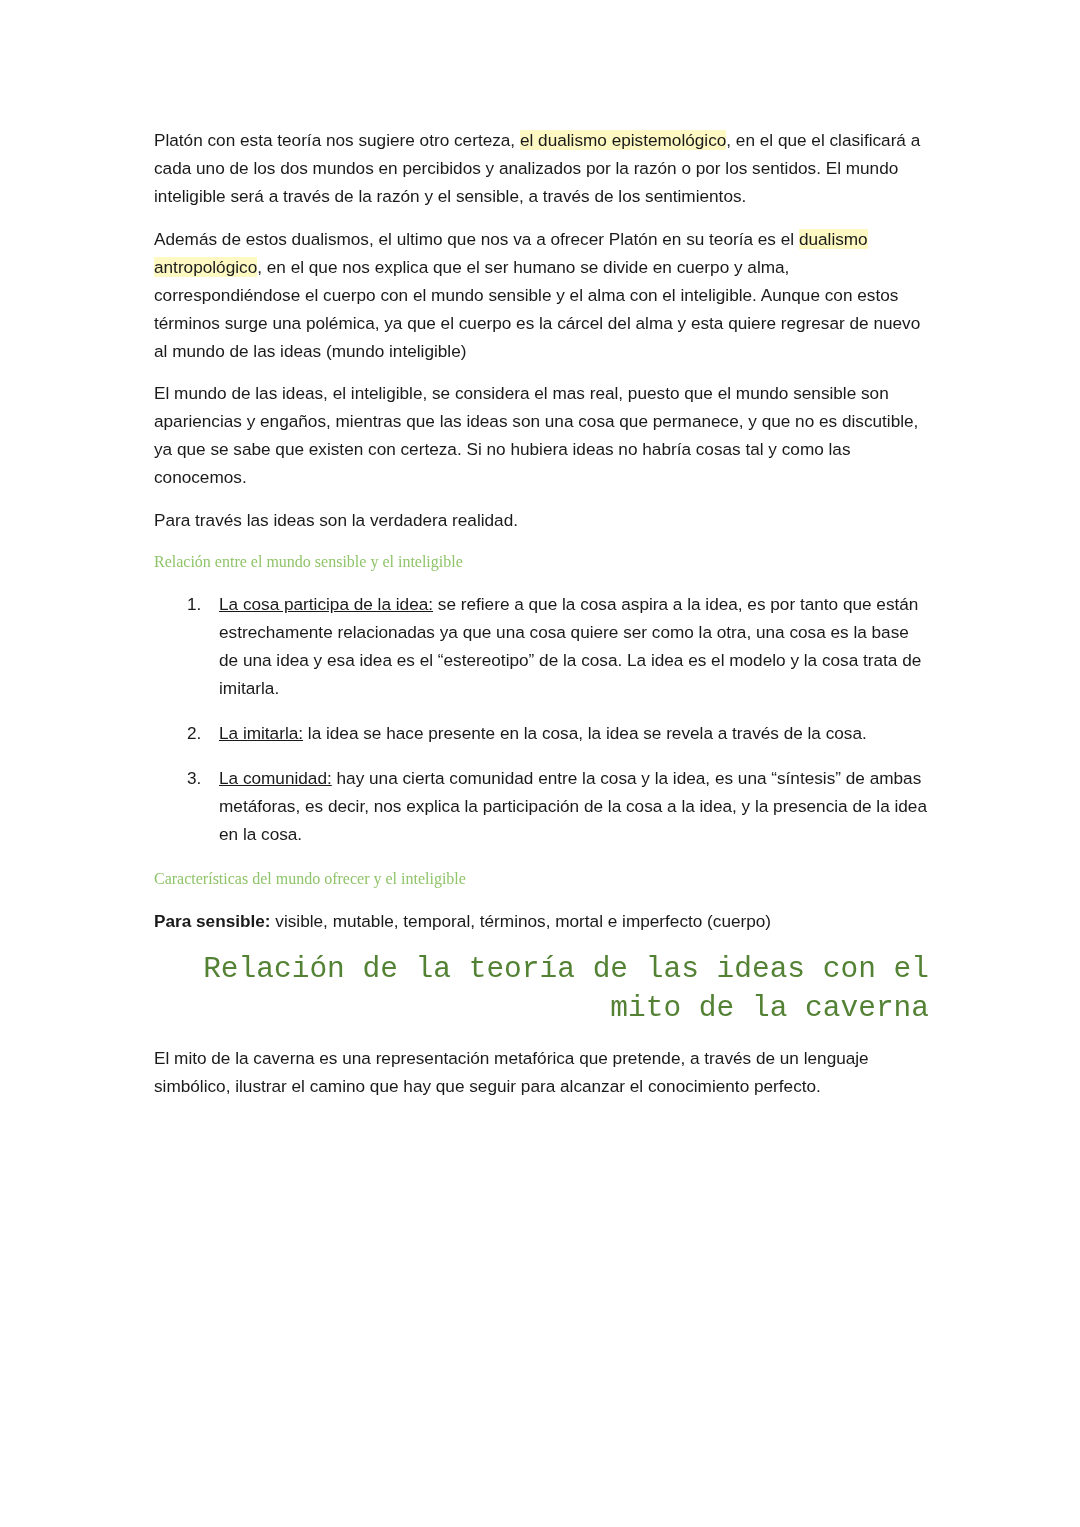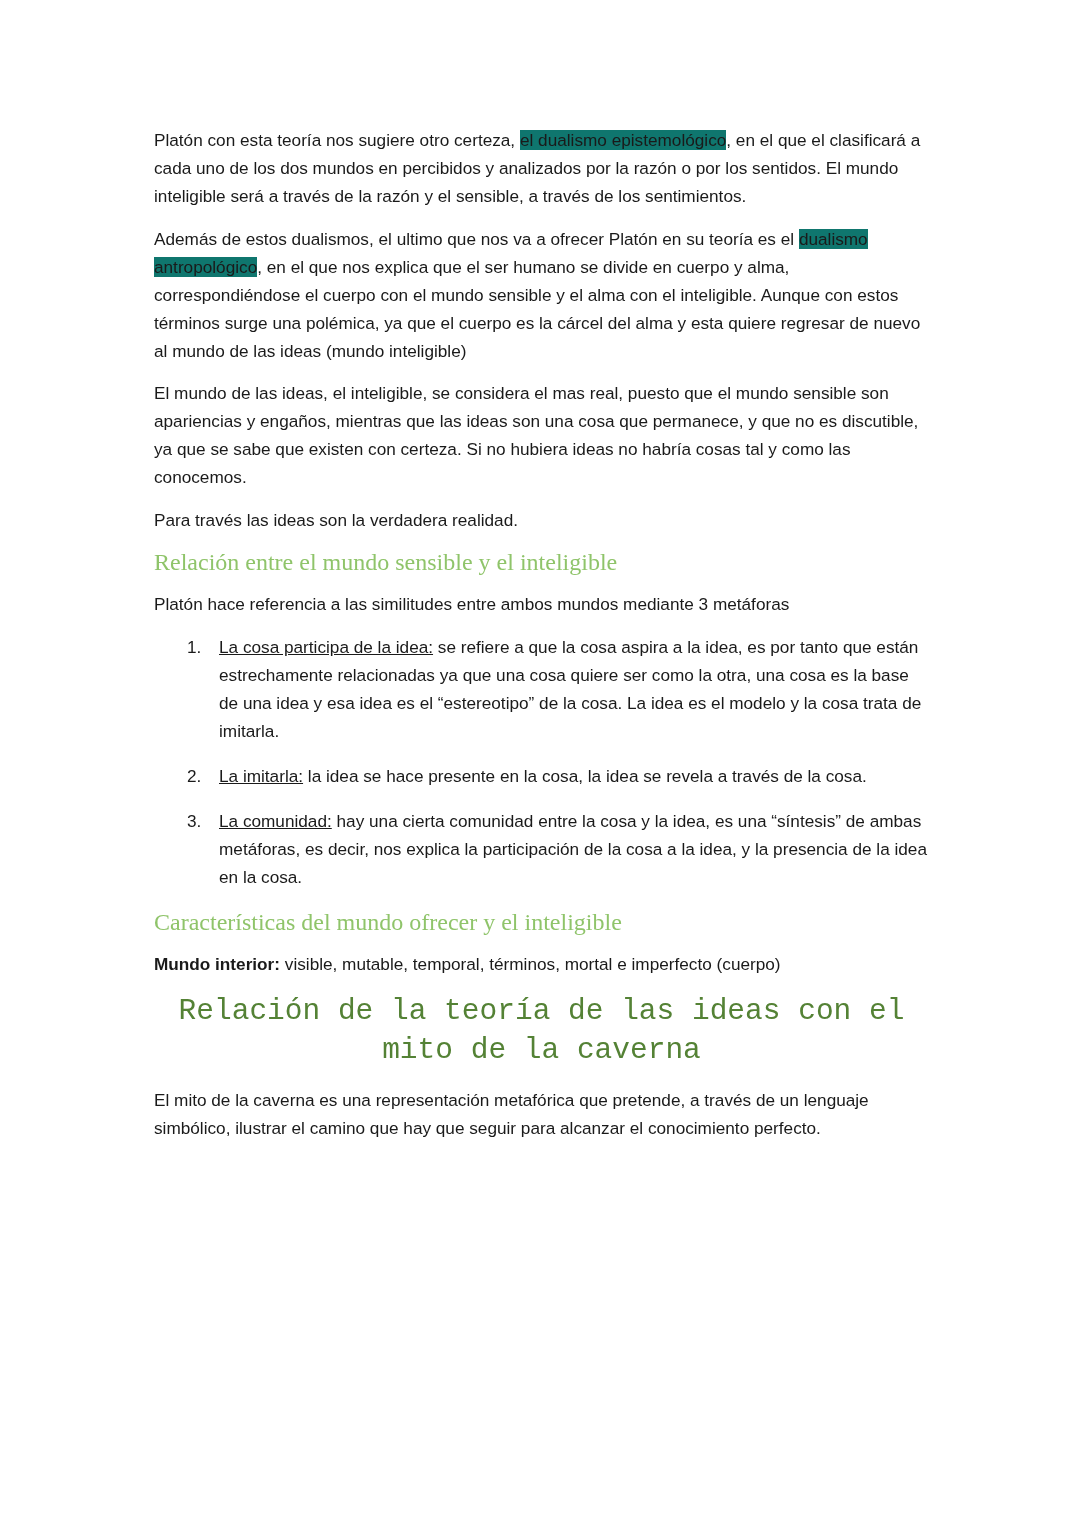--- a/index.html
+++ b/index.html
@@ -3,58 +3,57 @@
 <meta charset="utf-8">
 <style>
   html, body { margin: 0; padding: 0; background: #ffffff; }
   body { width: 1080px; height: 1527px; position: relative; overflow: hidden; }
   .page {
     position: absolute; left: 154px; top: 126px; width: 775px;
     font-family: "Liberation Sans", "DejaVu Sans", sans-serif;
     font-size: 17.2px; color: #1a1a1a; line-height: 28px;
   }
   p { margin: 0 0 14.5px 0; }
-  .hl { background: #0f766e; }
+  .hl { background: #fef9c3; }
   .h2 {
     font-family: "Liberation Serif", "DejaVu Serif", serif;
-    color: #8fc46a; font-size: 24px; line-height: 28px;
+    color: #8fc46a; font-size: 16px; line-height: 28px;
     margin: 0 0 14px 0; font-weight: normal;
   }
   .h1 {
     font-family: "Liberation Mono", "DejaVu Sans Mono", monospace;
     color: #548235; font-size: 29.5px; line-height: 39px;
-    text-align: center; margin: 10px 0 16px 0; font-weight: normal;
+    text-align: right; margin: 10px 0 16px 0; font-weight: normal;
   }
   ol { margin: 0 0 10px 0; padding: 0; list-style: none; }
   ol li { position: relative; padding-left: 65px; margin-bottom: 17px; }
   ol li .num { position: absolute; left: 33px; top: 0; }
   .u { text-decoration: underline; }
   b { font-weight: bold; }
 </style>
 </head>
 <body>
 
 <div class="page">
 
   <p><span>Platón con esta teoría nos sugiere otro certeza, </span><span class="hl">el dualismo epistemológico</span><span>, en el que el clasificará a cada uno de los dos mundos en percibidos y analizados por la razón o por los sentidos. El mundo inteligible será a través de la razón y el sensible, a través de los sentimientos.</span></p>
 
   <p><span>Además de estos dualismos, el ultimo que nos va a ofrecer Platón en su teoría es el </span><span class="hl">dualismo antropológico</span><span>, en el que nos explica que el ser humano se divide en cuerpo y alma, correspondiéndose el cuerpo con el mundo sensible y el alma con el inteligible. Aunque con estos términos surge una polémica, ya que el cuerpo es la cárcel del alma y esta quiere regresar de nuevo al mundo de las ideas (mundo inteligible)</span></p>
 
   <p>El mundo de las ideas, el inteligible, se considera el mas real, puesto que el mundo sensible son apariencias y engaños, mientras que las ideas son una cosa que permanece, y que no es discutible, ya que se sabe que existen con certeza. Si no hubiera ideas no habría cosas tal y como las conocemos.</p>
   <p>Para través las ideas son la verdadera realidad.</p>
 
   <h2 class="h2">Relación entre el mundo sensible y el inteligible</h2>
-  <p>Platón hace referencia a las similitudes entre ambos mundos mediante 3 metáforas</p>
 
   <ol>
     <li><span class="num">1.</span><span class="u">La cosa participa de la idea:</span><span> se refiere a que la cosa aspira a la idea, es por tanto que están estrechamente relacionadas ya que una cosa quiere ser como la otra, una cosa es la base de una idea y esa idea es el “estereotipo” de la cosa. La idea es el modelo y la cosa trata de imitarla.</span></li>
     <li><span class="num">2.</span><span class="u">La imitarla:</span><span> la idea se hace presente en la cosa, la idea se revela a través de la cosa.</span></li>
     <li><span class="num">3.</span><span class="u">La comunidad:</span><span> hay una cierta comunidad entre la cosa y la idea, es una “síntesis” de ambas metáforas, es decir, nos explica la participación de la cosa a la idea, y la presencia de la idea en la cosa.</span></li>
   </ol>
 
   <h2 class="h2">Características del mundo ofrecer y el inteligible</h2>
-  <p><b>Mundo interior:</b><span> visible, mutable, temporal, términos, mortal e imperfecto (cuerpo)</span></p>
+  <p><b>Para sensible:</b><span> visible, mutable, temporal, términos, mortal e imperfecto (cuerpo)</span></p>
 
   <h1 class="h1">Relación de la teoría de las ideas con el mito de la caverna</h1>
 
   <p>El mito de la caverna es una representación metafórica que pretende, a través de un lenguaje simbólico, ilustrar el camino que hay que seguir para alcanzar el conocimiento perfecto.</p>
 
 </div>
 
 </body></html>

